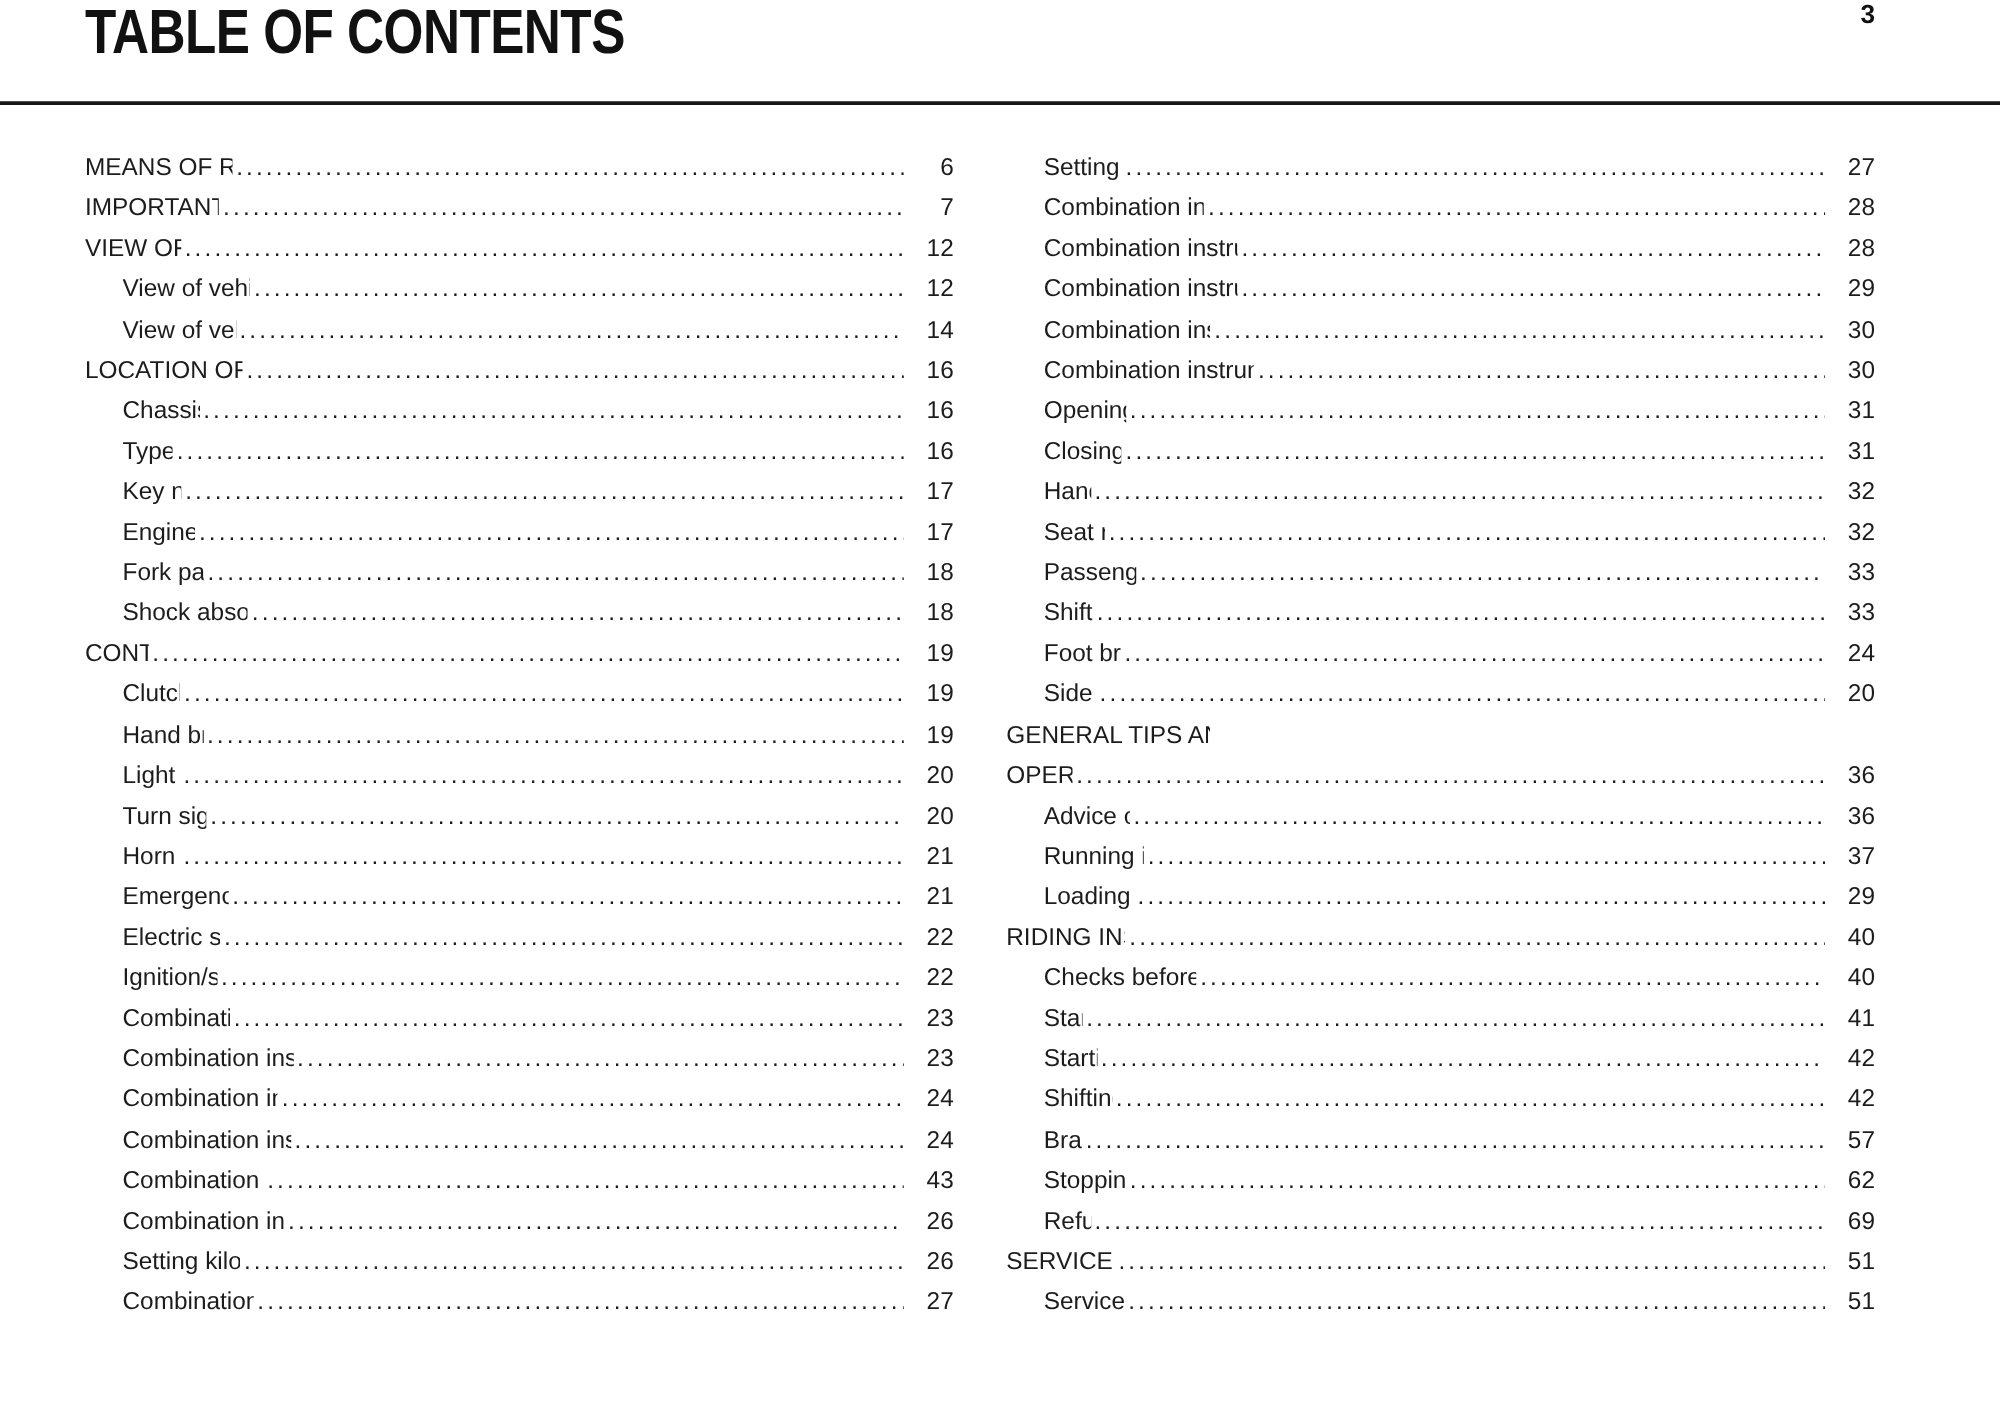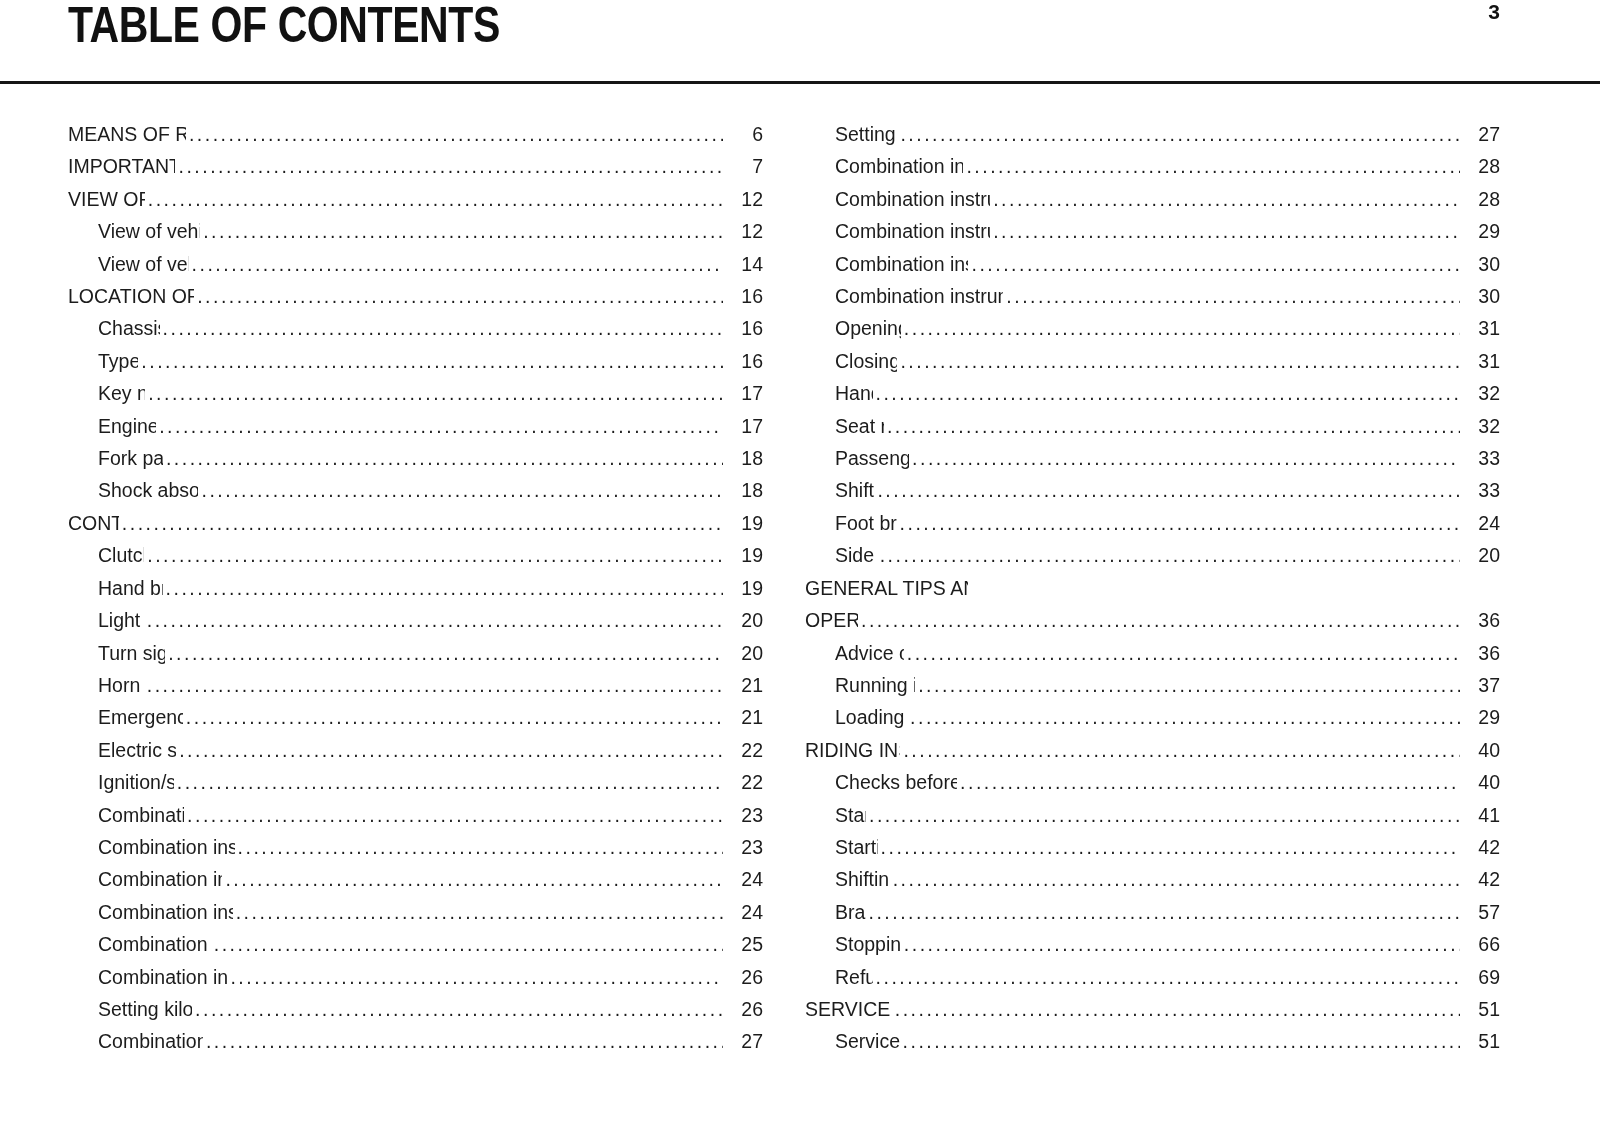--- a/index.html
+++ b/index.html
@@ -247,21 +247,21 @@
 
   <div class="toc-row level-1">
     <span class="toc-label">Combination instrument - indicator lamps</span>
     <span class="toc-dots"></span>
     <span class="toc-page">24</span>
   </div>
 
   <div class="toc-row level-1">
     <span class="toc-label">Combination instrument - display</span>
     <span class="toc-dots"></span>
-    <span class="toc-page">25</span>
+    <span class="toc-page">43</span>
   </div>
 
   <div class="toc-row level-1">
     <span class="toc-label">Combination instrument - speedometer</span>
     <span class="toc-dots"></span>
     <span class="toc-page">26</span>
   </div>
 
   <div class="toc-row level-1">
     <span class="toc-label">Setting kilometers or miles</span>
@@ -422,21 +422,21 @@
 
   <div class="toc-row level-1">
     <span class="toc-label">Braking</span>
     <span class="toc-dots"></span>
     <span class="toc-page">57</span>
   </div>
 
   <div class="toc-row level-1">
     <span class="toc-label">Stopping, parking</span>
     <span class="toc-dots"></span>
-    <span class="toc-page">66</span>
+    <span class="toc-page">62</span>
   </div>
 
   <div class="toc-row level-1">
     <span class="toc-label">Refueling</span>
     <span class="toc-dots"></span>
     <span class="toc-page">69</span>
   </div>
 
   <div class="toc-row level-0">
     <span class="toc-label">SERVICE SCHEDULE</span>

